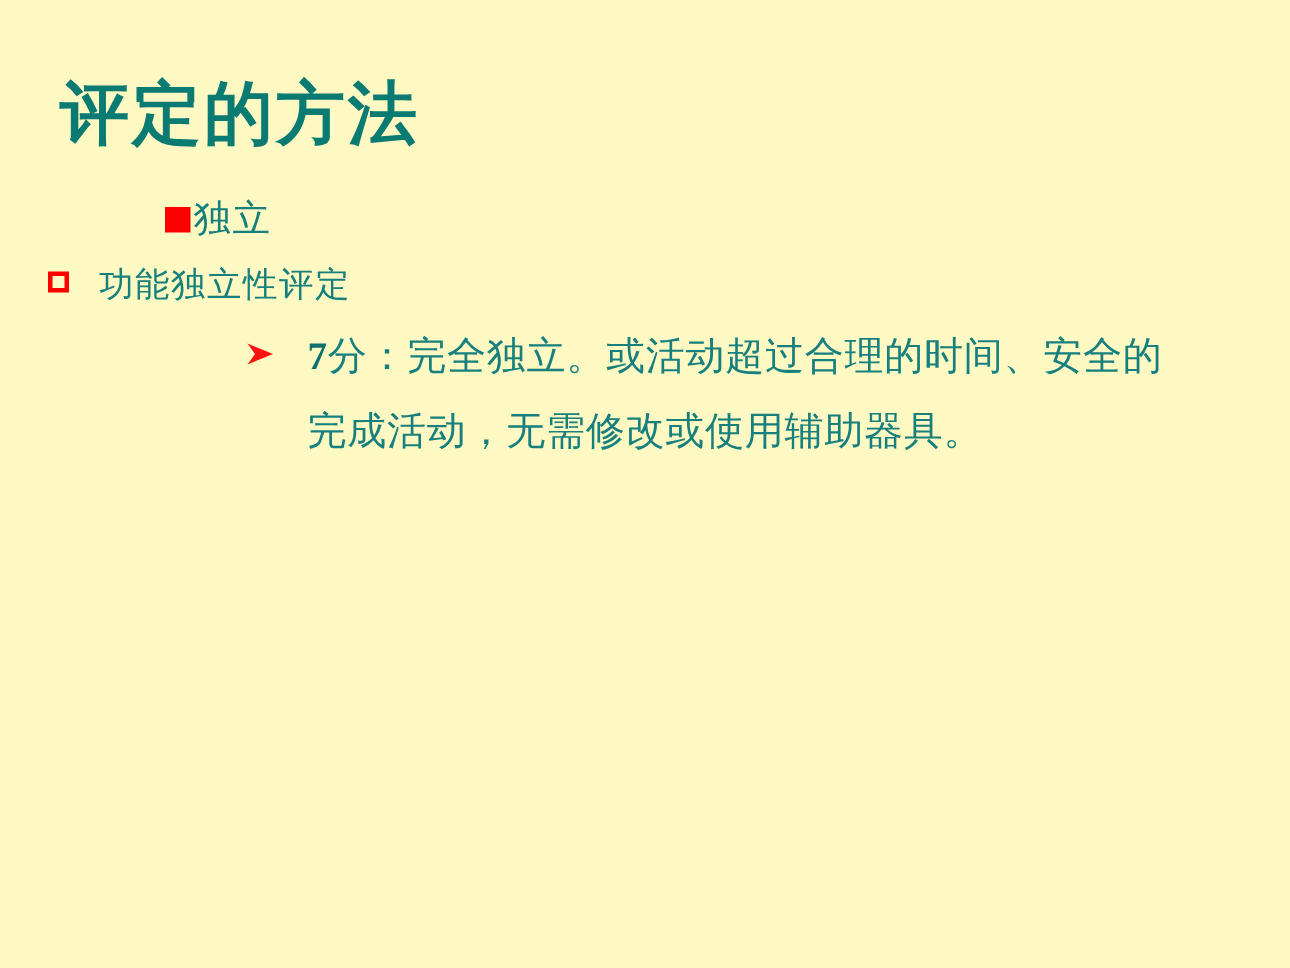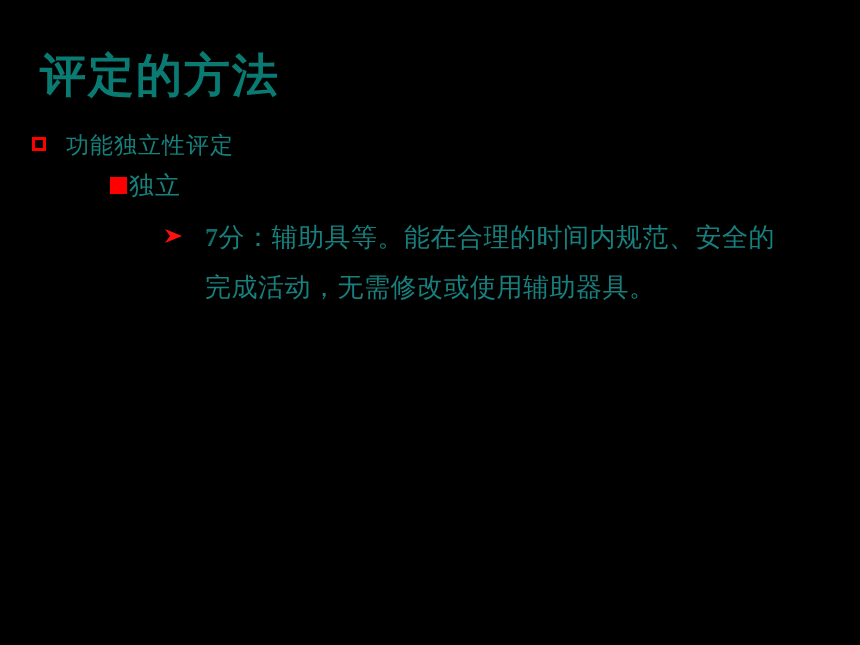--- a/index.html
+++ b/index.html
@@ -11,21 +11,21 @@
     height: 645px;
     background: #ffffff;
     font-family: "Liberation Serif", "DejaVu Serif", serif;
     overflow: hidden;
   }
 
   #slide {
     position: relative;
     width: 860px;
     height: 645px;
-    background: #000000;
+    background: #fef9c3;
     box-sizing: border-box;
   }
 
   
   #slide-title {
     position: absolute;
     left: 40px;
     top: 48px;
     font-family: "DejaVu Sans", "Liberation Sans", sans-serif;
     font-size: 46px;
@@ -122,36 +122,36 @@
 </style>
 </head>
 <body>
 
 <div id="slide">
 
   <div id="slide-title">评定的方法</div>
 
   <div id="body-outline">
 
+    <div class="bullet-row level2">
+      <span class="marker"></span>
+      <span class="bullet-text">独立</span>
+    </div>
+
     <div class="bullet-row level1">
       <span class="marker"></span>
       <span class="bullet-text">功能独立性评定</span>
-    </div>
-
-    <div class="bullet-row level2">
-      <span class="marker"></span>
-      <span class="bullet-text">独立</span>
     </div>
 
     <div class="bullet-row level3">
       <span class="marker">
         <svg width="22" height="18" viewBox="0 0 22 18" aria-hidden="true">
           <path d="M2 2 L19 9 L2 16 L7 9 Z" fill="#ff1111"></path>
         </svg>
       </span>
       <span class="bullet-text">
-        <span class="score">7</span><span>分：辅助具等。能在合理的时间内规范、安全的完成活动，无需修改或使用辅助器具。</span>
+        <span class="score">7</span><span>分：完全独立。或活动超过合理的时间、安全的完成活动，无需修改或使用辅助器具。</span>
       </span>
     </div>
 
 
   </div>
 </div>
 
 </body></html>

